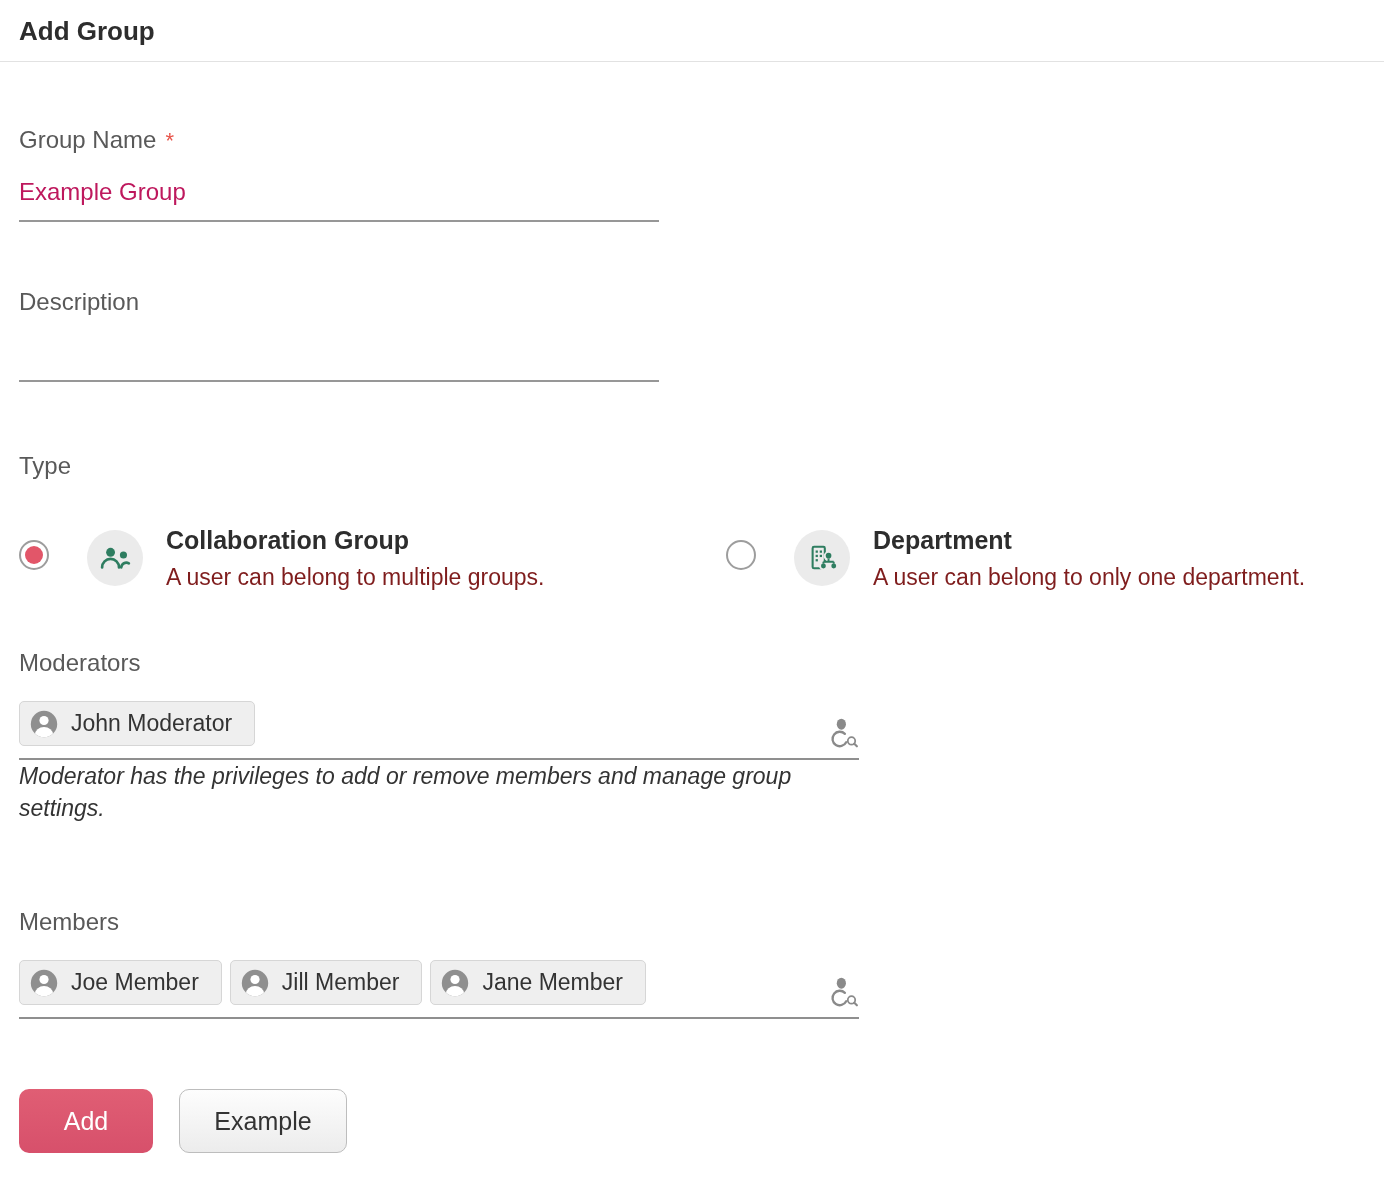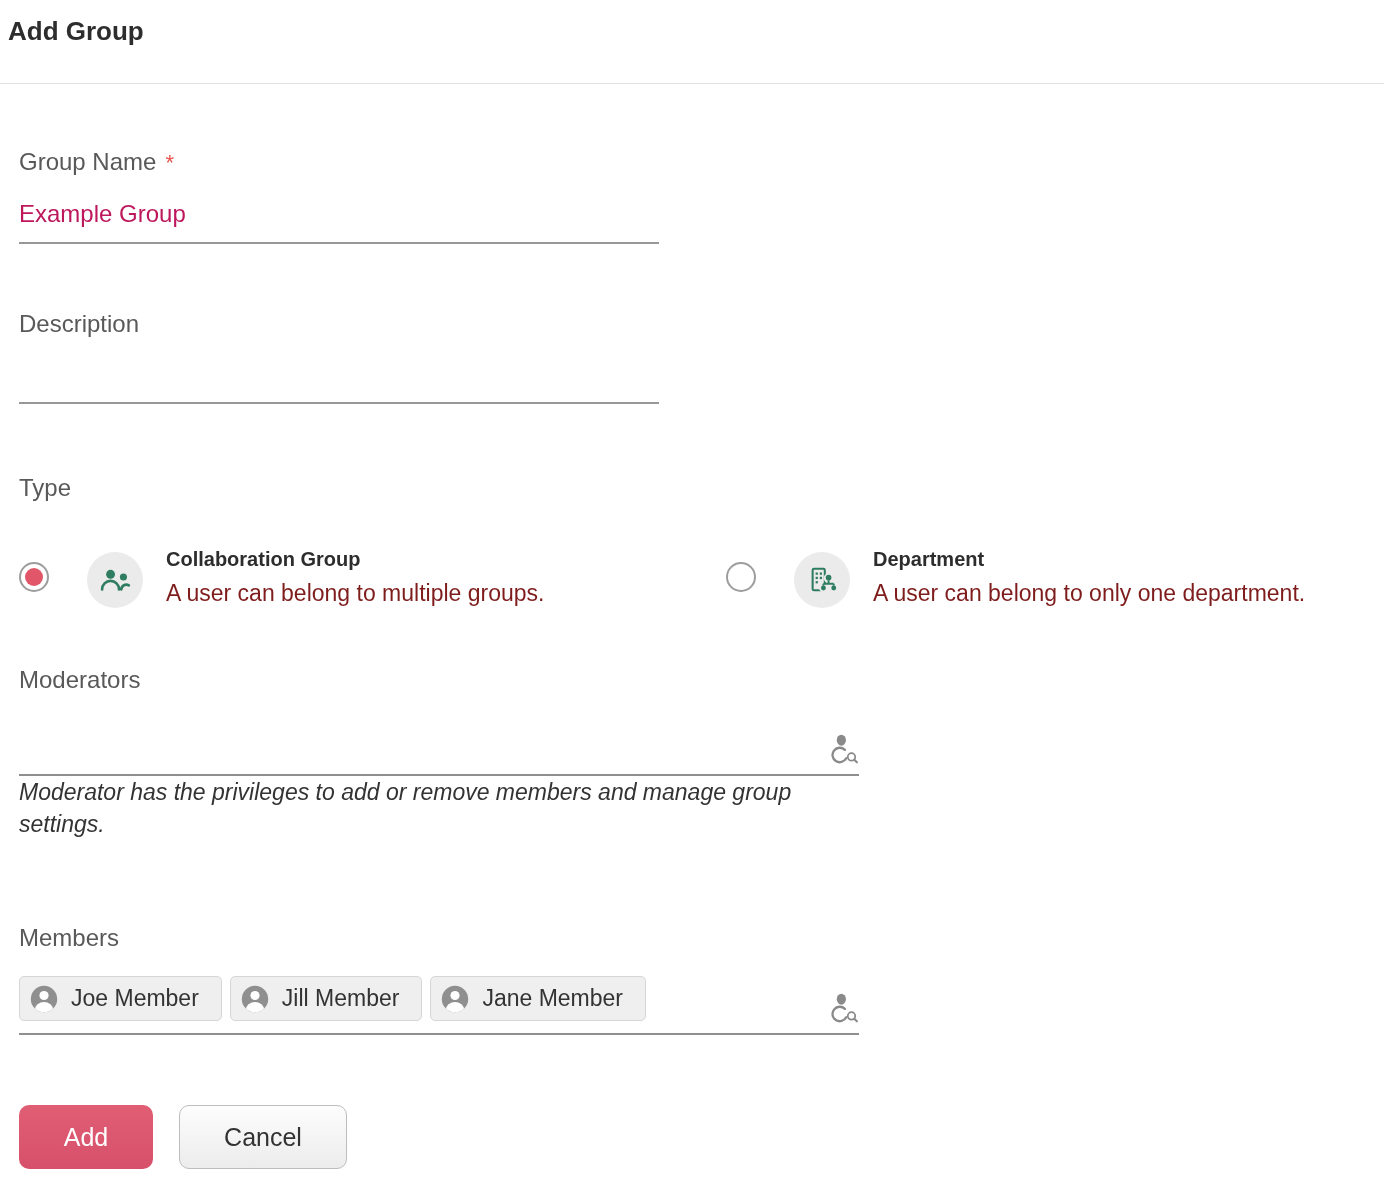--- a/index.html
+++ b/index.html
@@ -1,19 +1,19 @@
 <!DOCTYPE html>
 <html><head>
 <meta charset="utf-8">
 <style>
   * { box-sizing: border-box; }
   body { margin:0; background:#fff; color:#333; font-family:"Liberation Sans", sans-serif; }
   .page { width:1384px; min-height:1204px; background:#fff; }
 
-  .header { height:84px; border-bottom:1px solid #e2e2e2; padding:16px 0 0 8px; }
+  .header { height:62px; border-bottom:1px solid #e2e2e2; padding:16px 0 0 19px; }
   .page-title { font-size:26px; font-weight:700; color:#2d2d2d; }
 
   .content { padding-left:19px; }
 
   .field-label { font-size:24px; color:#595959; }
   .required-marker { color:#e8544a; margin-left:9px; font-size:22px; }
 
   .group-name-block { margin-top:64px; }
   .text-input {
     display:block; border:none; border-bottom:2px solid #979797; width:640px;
@@ -26,21 +26,21 @@
   .type-block { margin-top:70px; }
   .type-options { display:flex; align-items:flex-start; margin-top:44px; }
   .type-option { display:flex; align-items:flex-start; }
   .type-option.first { width:707px; flex:none; }
   .radio { width:30px; height:30px; border:2px solid #9d9d9d; border-radius:50%;
     margin-top:16px; position:relative; flex:none; background:#fff; cursor:pointer; }
   .radio .dot { position:absolute; inset:4px; border-radius:50%; background:#e25669; display:none; }
   .radio[data-selected="true"] .dot { display:block; }
   .type-avatar { width:56px; height:56px; border-radius:50%; background:#ebebeb;
     display:flex; align-items:center; justify-content:center; margin:6px 23px 0 38px; flex:none; }
-  .type-title { font-size:20px; font-weight:700; color:#2d2d2d; margin-top:2px; }
+  .type-title { font-size:25px; font-weight:700; color:#2d2d2d; margin-top:2px; }
   .type-desc { font-size:23px; color:#7f1d1d; margin-top:9px; }
 
   .picker-block { margin-top:58px; }
   .members-block { margin-top:84px; }
   .field-row { position:relative; width:840px; border-bottom:2px solid #8f8f8f;
     margin-top:24px; padding-bottom:12px; display:flex; gap:8px; align-items:center; min-height:58px; }
   .chip { display:inline-flex; align-items:center; gap:13px; background:#efefef;
     border:1px solid #d6d6d6; border-radius:5px; height:45px; padding:0 22px 0 10px;
     font-size:23px; color:#333; cursor:pointer; white-space:nowrap; }
   .picker-icon { position:absolute; right:0; bottom:8px; cursor:pointer; line-height:0; }
@@ -122,20 +122,33 @@
             <div class="type-desc">A user can belong to only one department.</div>
           </div>
         </div>
 
       </div>
     </div>
 
     <div class="picker-block">
       <span class="field-label">Moderators</span>
       <div class="field-row">
+        <span class="chip">
+          <svg width="28" height="28" viewBox="0 0 28 28">
+            <clipPath id="cp1">
+                <circle cx="14" cy="14" r="13.2"></circle>
+              </clipPath>
+            <circle cx="14" cy="14" r="13.2" fill="#8f8f8f"></circle>
+            <g clip-path="url(#cp1)">
+              <circle cx="14" cy="10.5" r="4.6" fill="#fff"></circle>
+              <ellipse cx="14" cy="24.5" rx="9" ry="7.5" fill="#fff"></ellipse>
+            </g>
+          </svg>
+          <span>John Moderator</span>
+        </span>
         <span class="picker-icon">
           <svg width="30" height="34" viewBox="0 0 34 38">
             <ellipse cx="14" cy="9" rx="5.2" ry="6.2" fill="#8a8a8a"></ellipse>
             <path d="M18 20 A8.2 8.2 0 1 0 19.5 29.5" fill="none" stroke="#8a8a8a" stroke-width="2.6" stroke-linecap="round"></path>
             <circle cx="25.5" cy="28" r="4.2" fill="none" stroke="#8a8a8a" stroke-width="2"></circle>
             <line x1="28.7" y1="31.2" x2="31.6" y2="34.1" stroke="#8a8a8a" stroke-width="2.4" stroke-linecap="round"></line>
           </svg>
         </span>
       </div>
       <div class="helper-text">Moderator has the privileges to add or remove members and manage group settings.</div>
@@ -189,17 +202,17 @@
             <path d="M18 20 A8.2 8.2 0 1 0 19.5 29.5" fill="none" stroke="#8a8a8a" stroke-width="2.6" stroke-linecap="round"></path>
             <circle cx="25.5" cy="28" r="4.2" fill="none" stroke="#8a8a8a" stroke-width="2"></circle>
             <line x1="28.7" y1="31.2" x2="31.6" y2="34.1" stroke="#8a8a8a" stroke-width="2.4" stroke-linecap="round"></line>
           </svg>
         </span>
       </div>
     </div>
 
     <div class="actions">
       <button class="btn btn-add">Add</button>
-      <button class="btn btn-cancel">Cancel</button>
+      <button class="btn btn-cancel">Example</button>
     </div>
 
   </div>
 </div>
 
 </body></html>

